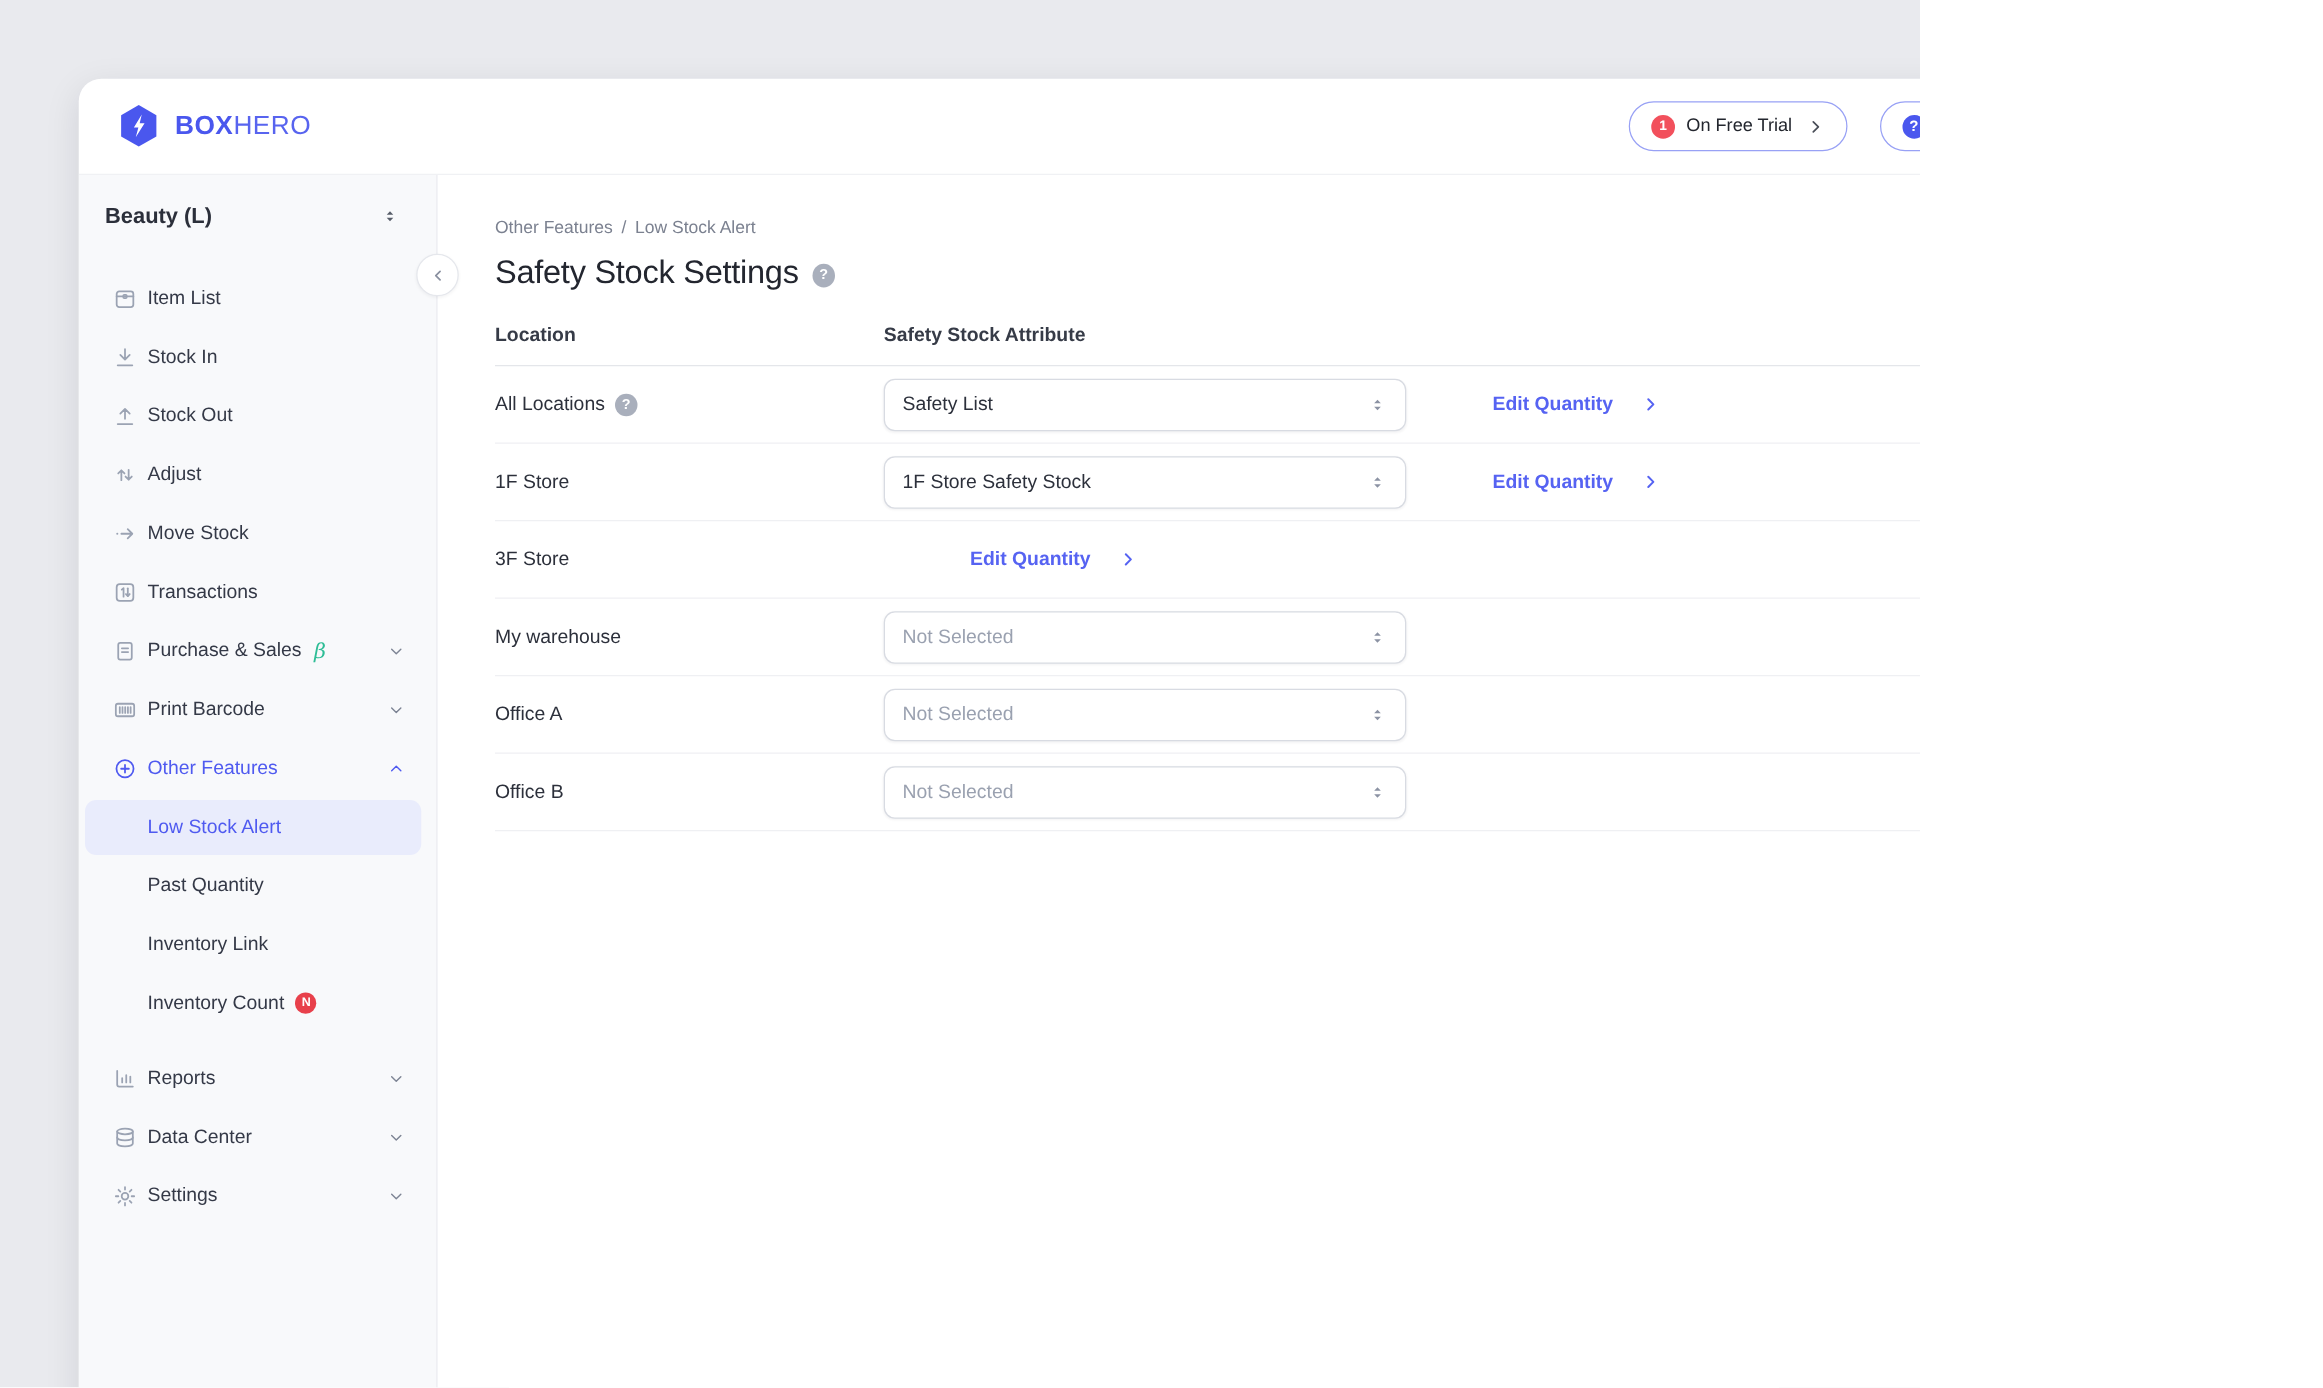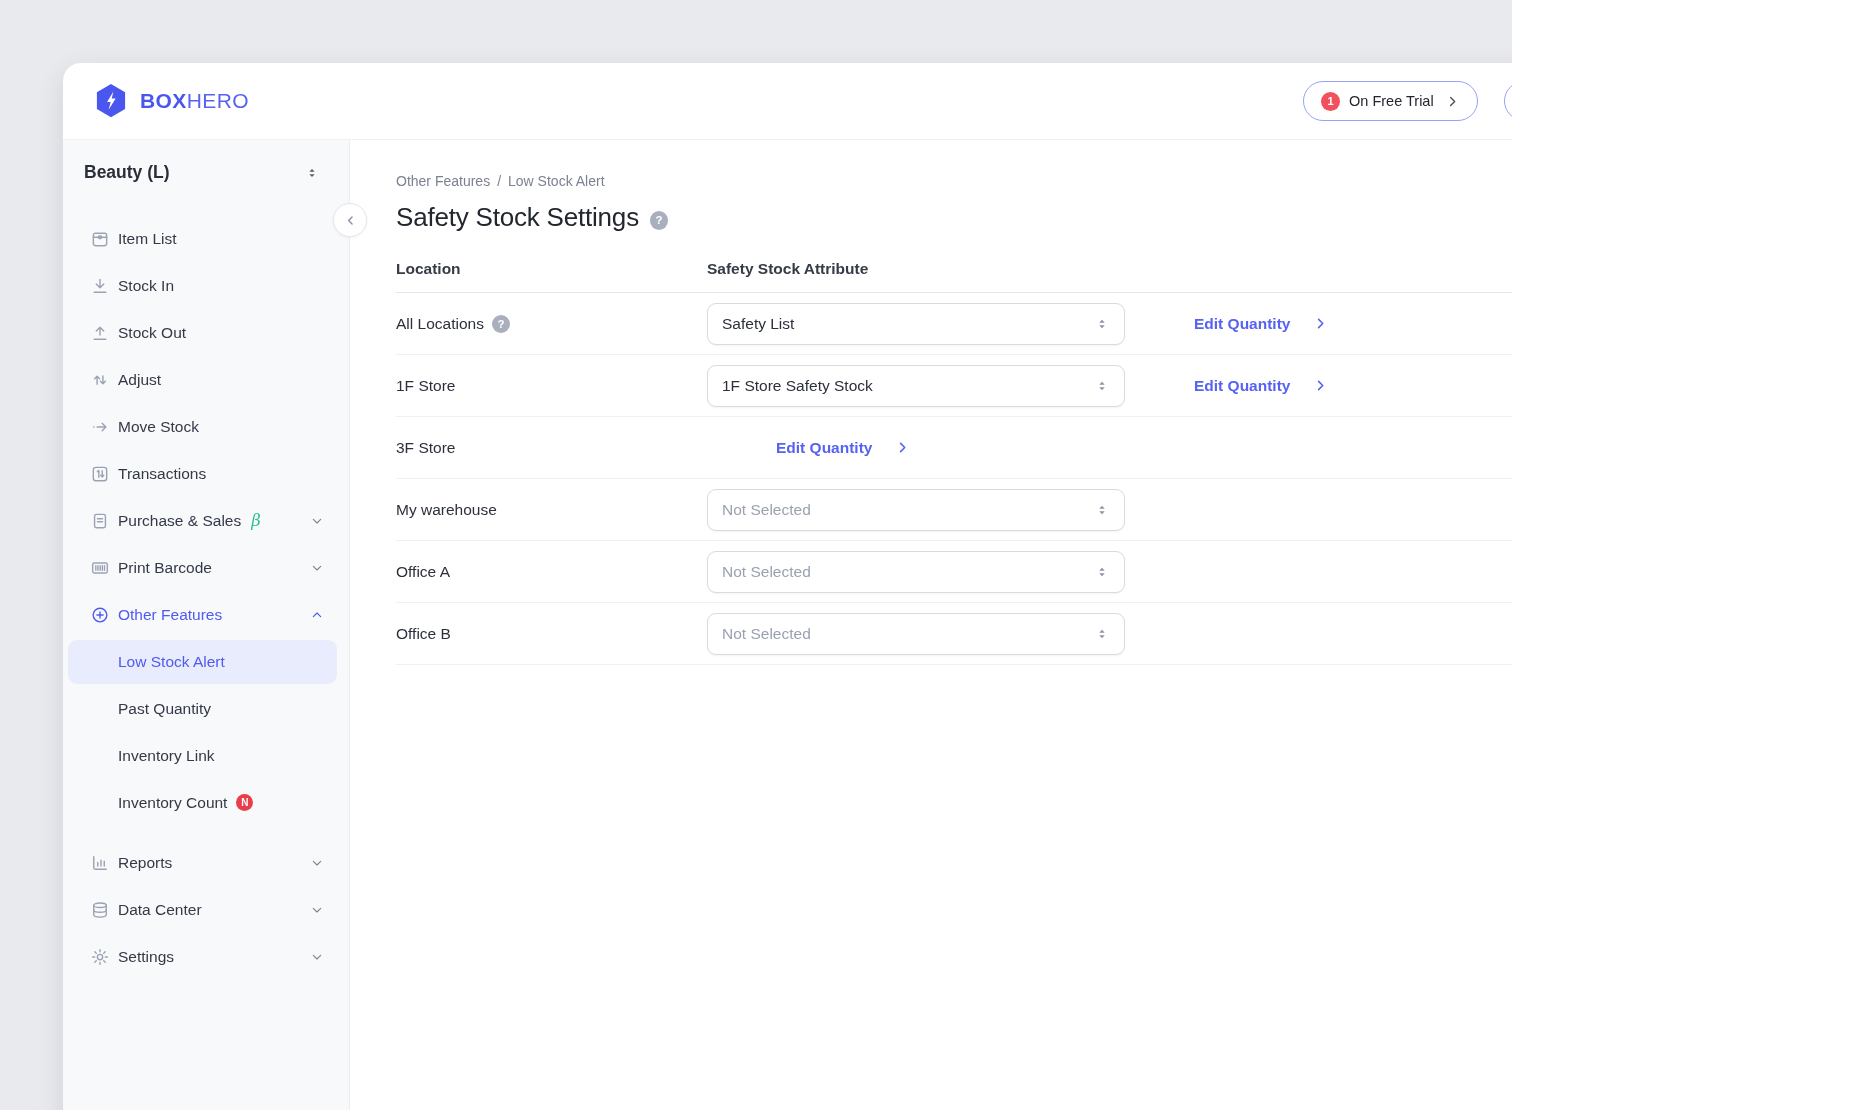--- a/index.html
+++ b/index.html
@@ -2,21 +2,21 @@
 <html style="--accent: #5663f2; --accent-dark: #4a57ee; --selected-bg: #e9ecfc; --badge-red: #f2505c; --new-badge-red: #e8404b; --beta-teal: #2ebd96;"><head>
 <meta charset="utf-8">
 <style>
   html,body{margin:0;padding:0;}
   body{font-family:"Liberation Sans","DejaVu Sans",sans-serif;-webkit-font-smoothing:antialiased;}
   :root{
     --accent:#5663f2; --accent-dark:#4a57ee; --selected-bg:#e9ecfc;
     --badge-red:#f2505c; --new-badge-red:#e8404b; --beta-teal:#2ebd96;
     --txt:#2c303b; --txt-soft:#7b8190; --icon-gray:#9ba3b3; --border:#e7e9ee;
   }
-  .stage{position:relative;width:1512px;height:1110px;background:#e9eaee;overflow:hidden;}
+  .stage{position:relative;width:1512px;height:1110px;background:#e9eaee;overflow:hidden;padding-left:24px;}
   .window{position:absolute;left:63px;top:63px;width:1731px;height:1090px;background:#fff;
           border-radius:18px;box-shadow:0 8px 28px rgba(20,24,40,.10);overflow:hidden;}
 
   
   .topbar{height:76px;display:flex;align-items:center;justify-content:space-between;
           padding:0 26px 0 30px;box-sizing:border-box;}
   .logo{display:flex;align-items:center;gap:11px;cursor:pointer;}
   .wordmark{font-size:21px;letter-spacing:.4px;color:var(--accent-dark);}
   .wordmark .b{font-weight:700;} .wordmark .h{font-weight:400;opacity:.92;}
   .topbar-right{display:flex;align-items:center;gap:26px;}

